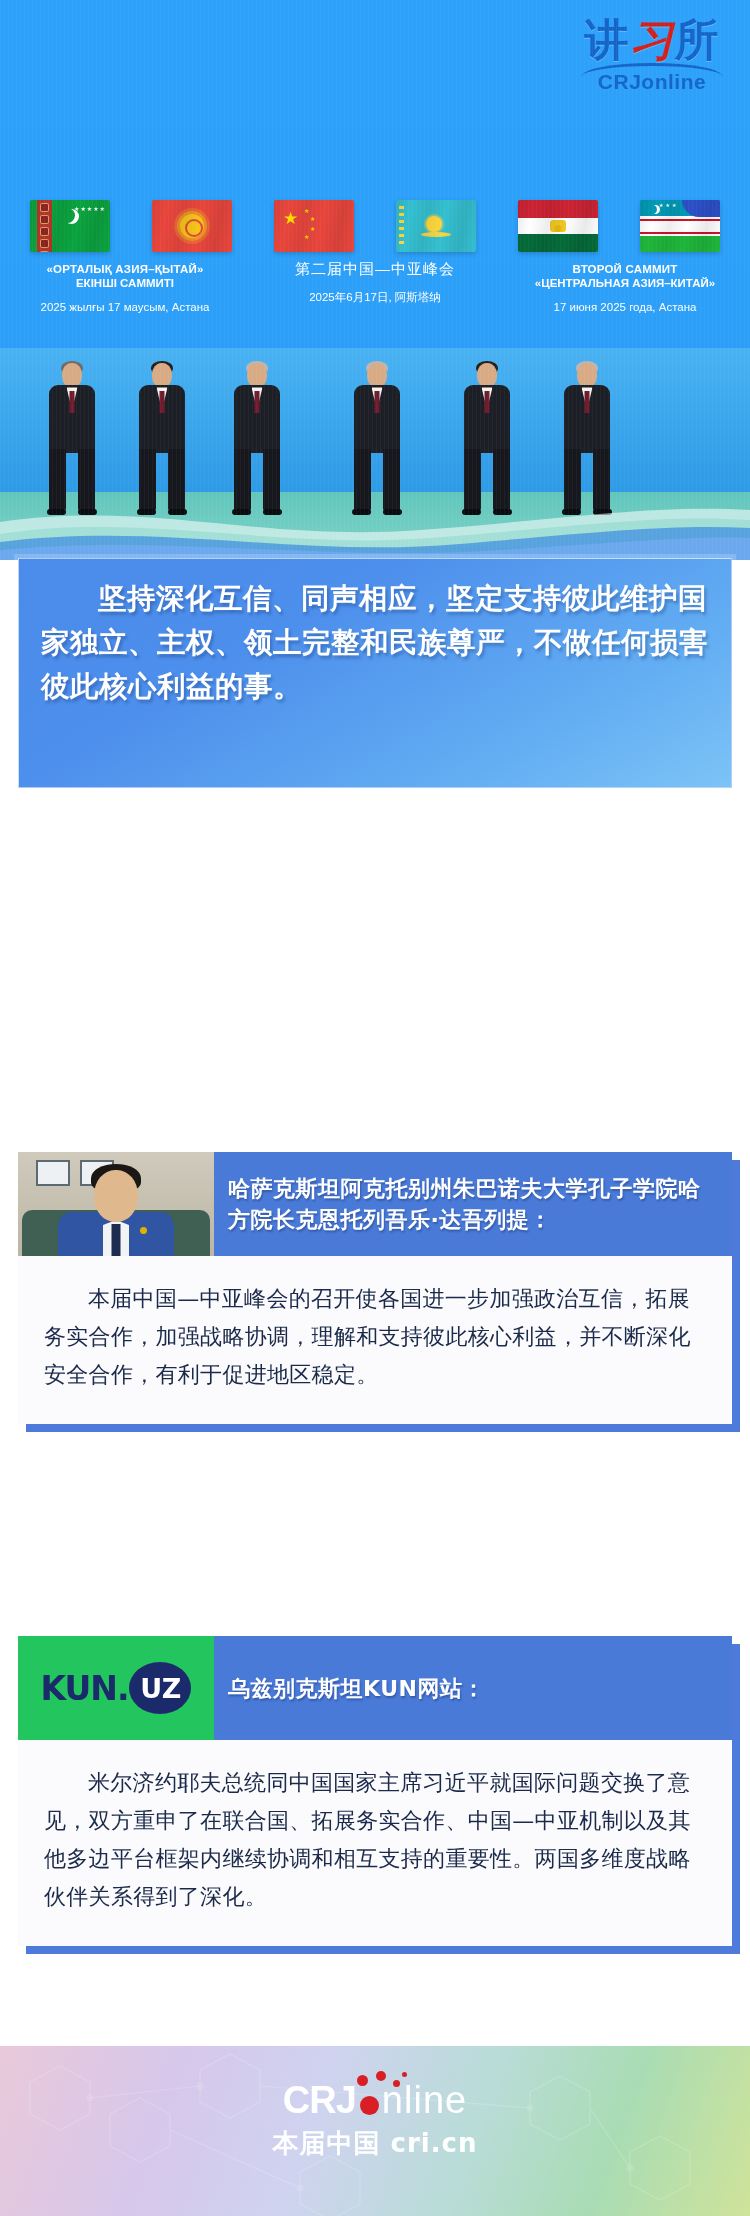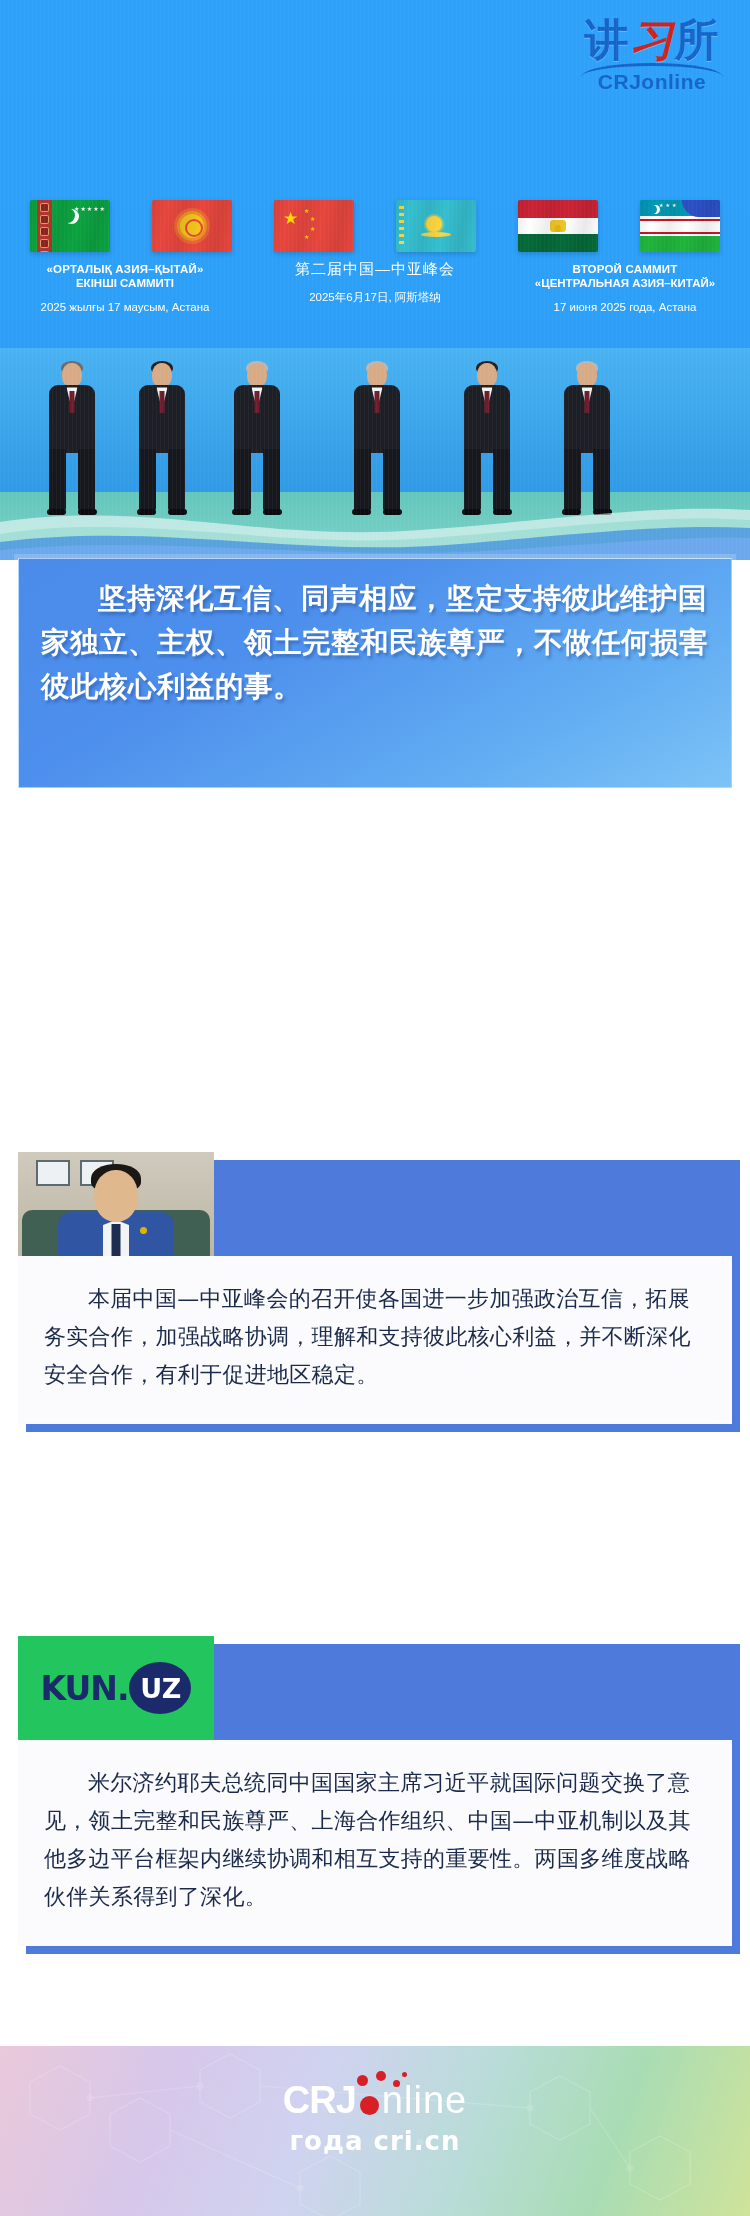--- a/index.html
+++ b/index.html
@@ -390,35 +390,37 @@
         <div class="wallframe fr2"></div>
         <div class="chair"></div>
         <div class="torso"></div>
         <div class="shirt"></div>
         <div class="tie"></div>
         <div class="pin"></div>
         <div class="hair"></div>
         <div class="head"></div>
       </div>
     </div>
+    <div class="headtxt">哈萨克斯坦阿克托别州朱巴诺夫大学孔子学院哈方院长克恩托列吾乐·达吾列提：</div>
   </div>
   <div class="body">本届中国—中亚峰会的召开使各国进一步加强政治互信，拓展务实合作，加强战略协调，理解和支持彼此核心利益，并不断深化安全合作，有利于促进地区稳定。</div>
 </div>
 
 <div class="card" style="top:1636px;">
   <div class="shadow"></div>
   <div class="headrow">
     <div class="kunbox">
       <div class="kunwrap">
         <span class="k1">KUN.</span>
         <span class="oval">UZ</span>
       </div>
     </div>
-  </div>
-  <div class="body">米尔济约耶夫总统同中国国家主席习近平就国际问题交换了意见，领土完整和民族尊严、上海合作组织、中国—中亚机制以及其他多边平台框架内继续协调和相互支持的重要性。两国多维度战略伙伴关系得到了深化。</div>
+    <div class="headtxt">乌兹别克斯坦KUN网站：</div>
+  </div>
+  <div class="body">米尔济约耶夫总统同中国国家主席习近平就国际问题交换了意见，双方重申了在联合国、拓展务实合作、中国—中亚机制以及其他多边平台框架内继续协调和相互支持的重要性。两国多维度战略伙伴关系得到了深化。</div>
 </div>
 
 <div id="footer">
   <svg class="hexes" viewBox="0 0 750 170" preserveAspectRatio="none">
     <g fill="none" stroke="#ffffff" stroke-width="1.2" opacity=".6">
       <polygon points="60,20 90,36 90,68 60,84 30,68 30,36"></polygon>
       <polygon points="140,52 170,68 170,100 140,116 110,100 110,68"></polygon>
       <polygon points="230,8 260,24 260,56 230,72 200,56 200,24"></polygon>
       <polygon points="330,110 360,126 360,158 330,174 300,158 300,126"></polygon>
       <polygon points="560,30 590,46 590,78 560,94 530,78 530,46"></polygon>
@@ -443,15 +445,15 @@
       <span class="dots">
         <span class="dot" style="width:19px;height:19px;left:4px;top:-4px;"></span>
         <span class="dot" style="width:11px;height:11px;left:1px;top:-25px;"></span>
         <span class="dot" style="width:10px;height:10px;left:20px;top:-29px;"></span>
         <span class="dot" style="width:7px;height:7px;left:37px;top:-20px;"></span>
         <span class="dot" style="width:5px;height:5px;left:46px;top:-28px;"></span>
       </span>
       <span style="width:26px;"></span>
       <span>nline</span>
     </div>
-    <div class="row2">года cri.cn</div>
+    <div class="row2">本届中国 cri.cn</div>
   </div>
 </div>
 
 </body></html>

